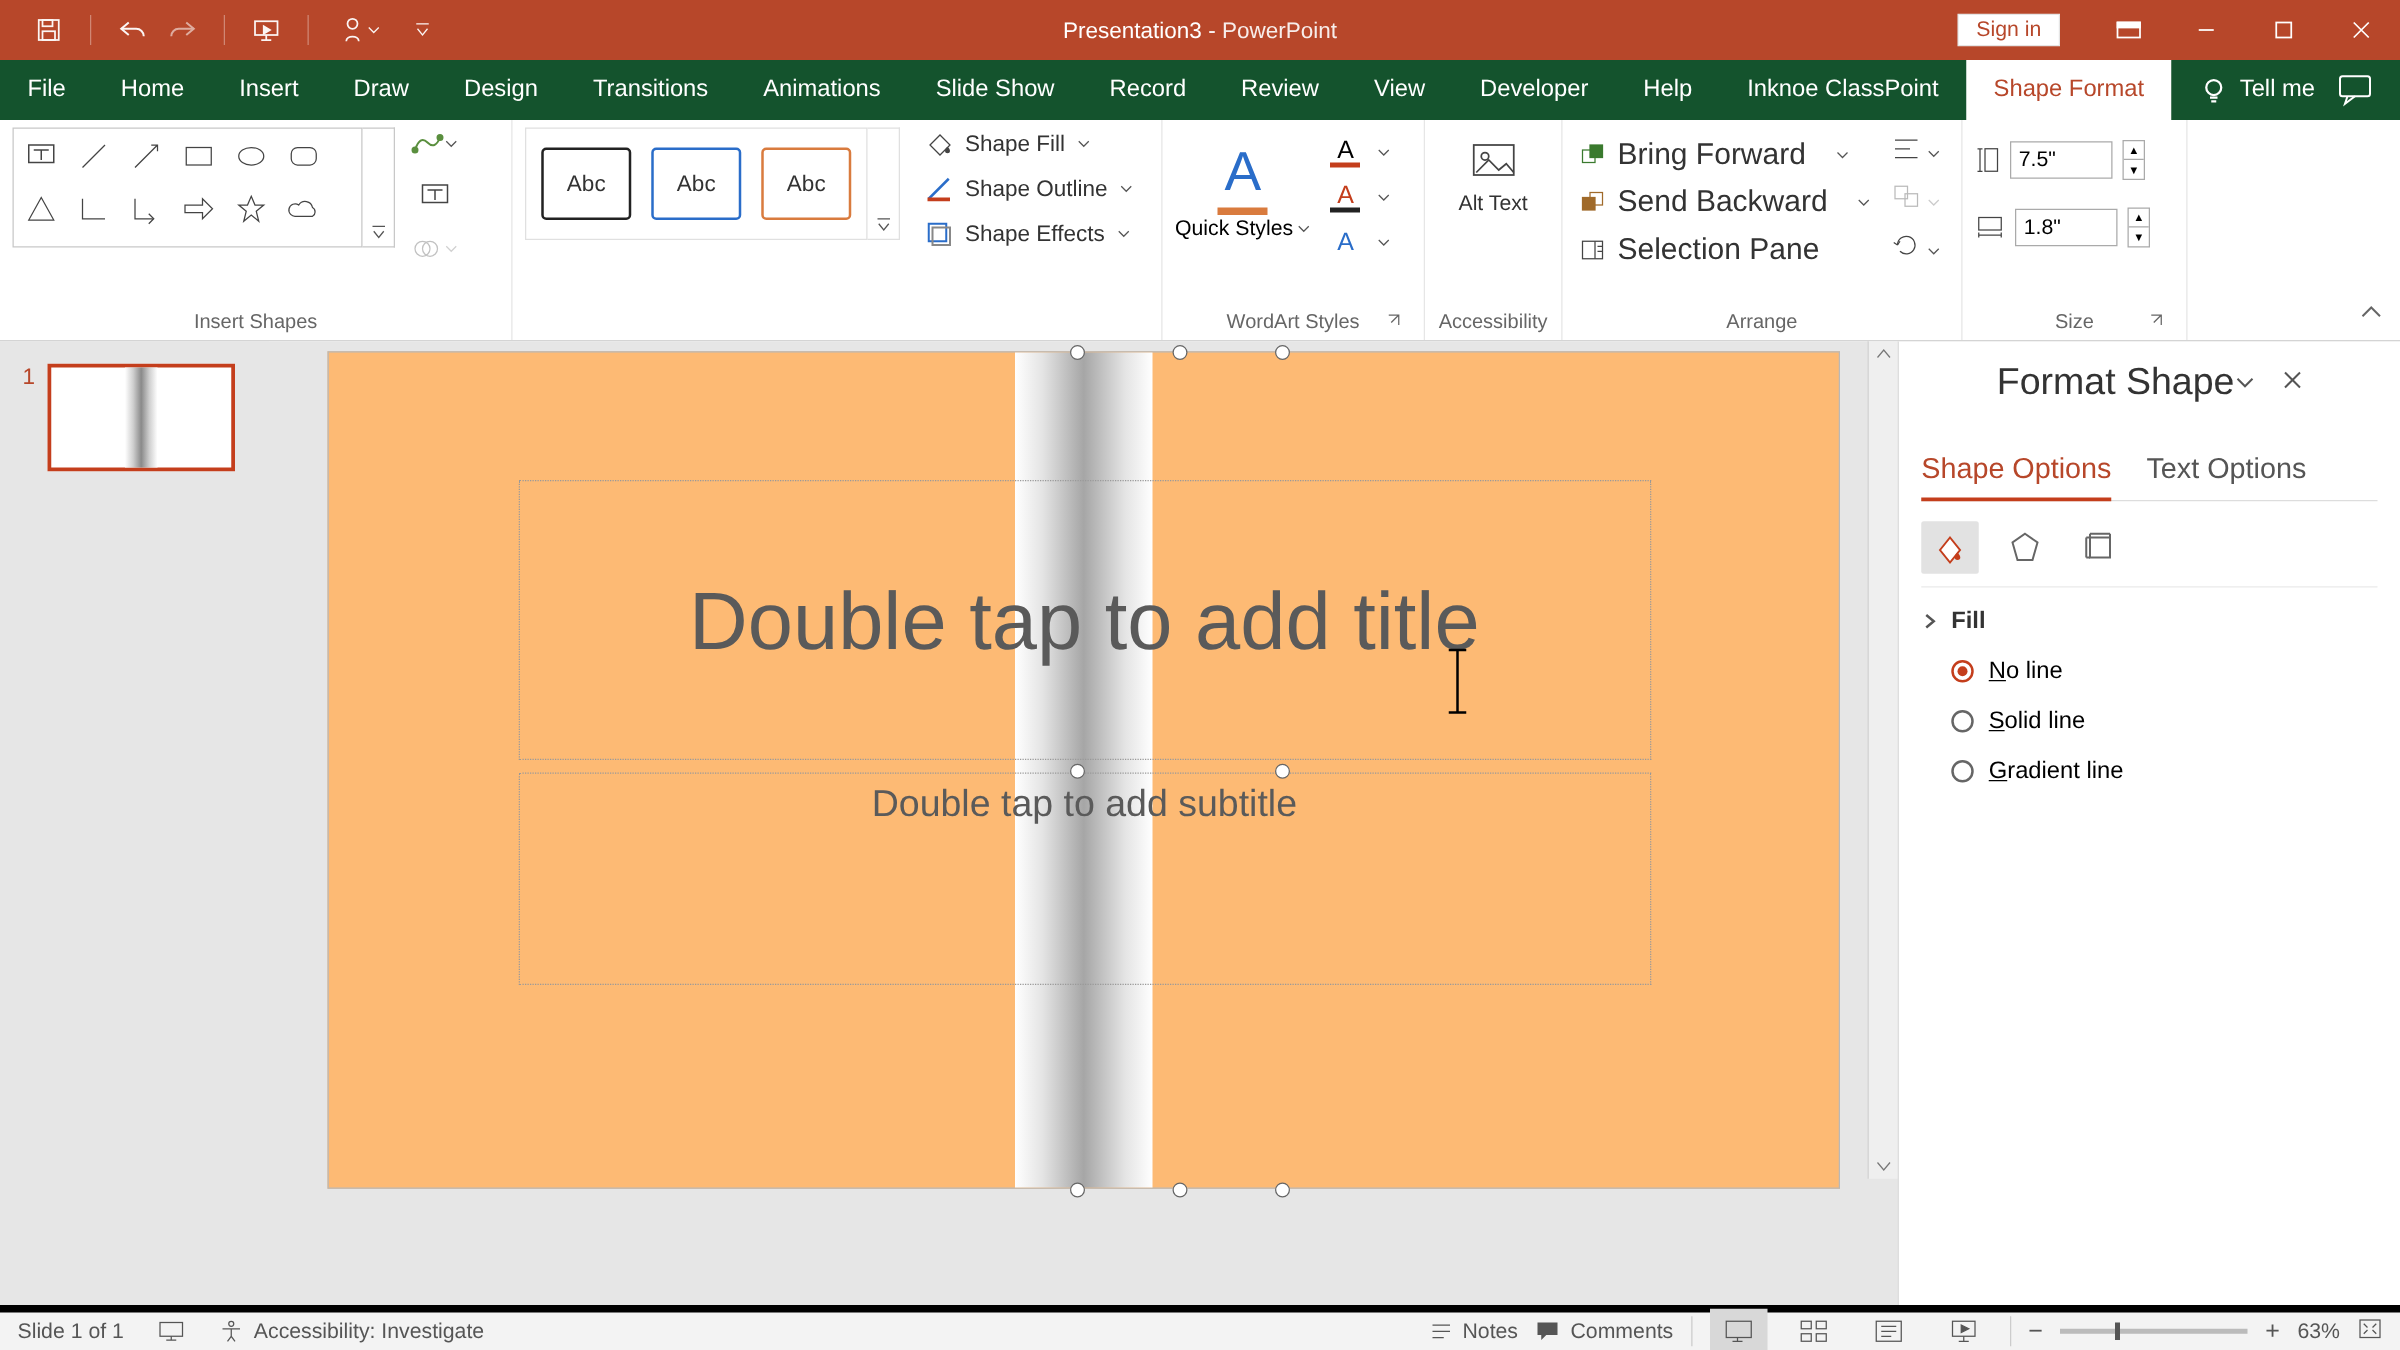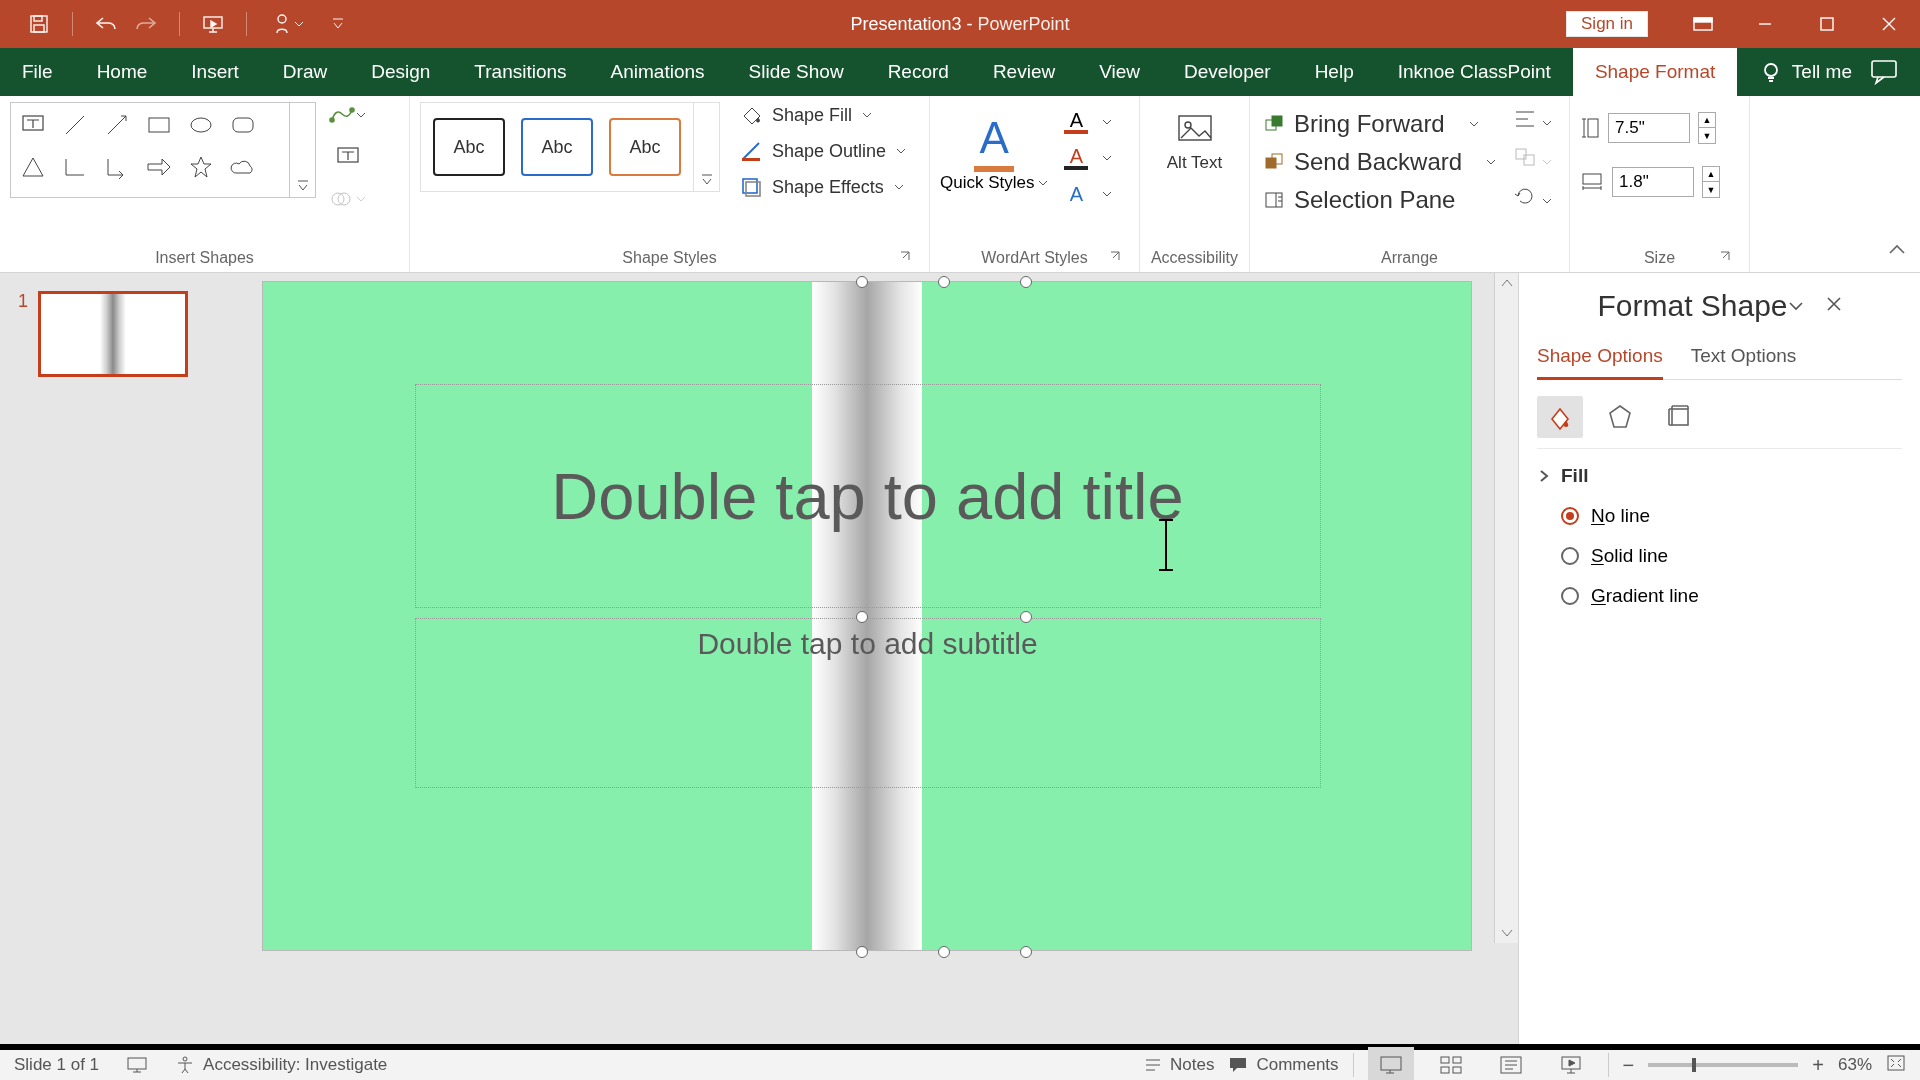--- a/index.html
+++ b/index.html
@@ -82,21 +82,21 @@
 .main { flex:1; display:flex; background:#e6e6e6; min-height:0; }
 .thumb-strip { width:215px; background:#e6e6e6; padding:18px 12px 0 18px; }
 .thumb-row { display:flex; gap:10px; }
 .thumb-num { font-size:18px; color:#B7472A; }
 .thumb { width:150px; height:86px; border:3px solid #c43e1c; background:#fff; position:relative; }
 .thumb-spine { position:absolute; left:50%; top:0; bottom:0; width:26px; transform:translateX(-50%);
   background: linear-gradient(to right, #fff 0%, #cfcfcf 25%, #8a8a8a 50%, #cfcfcf 75%, #fff 100%); }
 
 .editor { flex:1; position:relative; display:flex; flex-direction:column; }
 .canvas-wrap { flex:1; display:flex; justify-content:center; padding:8px 0 0; position:relative; }
-.slide { width:1210px; height:670px; background:#86efac; border:1px solid #b8b8b8; position:relative; }
+.slide { width:1210px; height:670px; background:#fdba74; border:1px solid #b8b8b8; position:relative; }
 .book-spine { position:absolute; left:50%; top:0; bottom:0; width:110px; transform:translateX(-50%);
   background: linear-gradient(to right, #ffffff 0%, #e4e4e4 20%, #a6a6a6 50%, #e4e4e4 80%, #ffffff 100%); }
 .ph { position:absolute; border:1px dotted #999; }
 .ph-title { left:152px; top:102px; width:906px; height:224px; display:flex; align-items:center; justify-content:center; }
 .ph-title span { font-size:65px; color:#5a5a5a; font-family:"Segoe UI Light","Segoe UI",sans-serif; }
 .ph-sub { left:152px; top:336px; width:906px; height:170px; display:flex; justify-content:center; padding-top:8px; }
 .ph-sub span { font-size:30px; color:#5a5a5a; }
 .cursor-ibeam { position:absolute; left:892px; top:236px; width:2px; height:44px; }
 
 .sel-box { position:absolute; border:1px solid #888; }
@@ -105,21 +105,21 @@
 .vscroll { position:absolute; right:0; top:0; width:24px; height:670px; background:#efefef; border-left:1px solid #d0d0d0; display:flex; flex-direction:column; justify-content:space-between; align-items:center; padding:4px 0; }
 
 
 .notes-bar { height:56px; background:#fff; border-top:1px solid #d0d0d0; display:flex; align-items:center; padding:0 18px; color:#888; font-size:20px; }
 
 
 .fs-pane { width:402px; background:#fff; border-left:1px solid #d4d4d4; display:flex; flex-direction:column; padding:10px 18px; }
 .fs-title-row { display:flex; align-items:center; justify-content:center; padding:6px 0 14px; }
 .fs-title { font-size:30px; color:#333; font-weight:400; }
 .fs-tabs { display:flex; gap:28px; border-bottom:1px solid #ddd; }
-.fs-tab { padding:8px 0 10px; font-size:19px; color:#555; }
+.fs-tab { padding:8px 0 10px; font-size:23px; color:#555;margin-top:16px; }
 .fs-tab.active { color:#B7472A; border-bottom:3px solid #c43e1c; margin-bottom:-1px; }
 .fs-iconrow { display:flex; gap:14px; padding:16px 0 10px; border-bottom:1px solid #eaeaea; }
 .fs-iconbtn { width:46px; height:42px; display:flex; align-items:center; justify-content:center; border-radius:2px; }
 .fs-iconbtn.active { background:#e2e2e2; }
 .fs-body { padding-top:12px; display:flex; flex-direction:column; gap:10px; }
 .fs-section { display:flex; align-items:center; gap:10px; font-size:19px; color:#333; padding:4px 0; }
 .fs-radio-row { display:flex; align-items:center; gap:12px; padding:4px 0 4px 24px; font-size:19px; }
 .radio { width:18px; height:18px; border:2px solid #666; border-radius:50%; display:flex; align-items:center; justify-content:center; }
 .radio.sel { border-color:#c43e1c; }
 .radio.sel::after { content:""; width:8px; height:8px; background:#c43e1c; border-radius:50%; }
@@ -393,26 +393,20 @@
               <rect x="3" y="3" width="14" height="14"></rect>
               <rect x="6" y="6" width="14" height="14" stroke="#888"></rect>
             </svg>
           <span>Shape Effects</span>
           <svg class="chev" viewBox="0 0 10 10">
               <path d="M1 3 L5 7 L9 3" stroke="#555" fill="none"></path>
             </svg>
         </div>
       </div>
     </div>
-    <div class="group-label">
-      <span>Shape Styles</span>
-      <div class="grp-launcher"><svg width="14" height="14" stroke="#666" fill="none">
-            <path d="M2 2 h8 v8 M10 2 L4 8"></path>
-          </svg></div>
-    </div>
   </div>
 
   <div class="group" style="width:210px; position:relative">
     <div class="group-body" style="gap:16px; padding-top:4px">
       <div style="display:flex; flex-direction:column; align-items:center; gap:4px">
         <div class="wa-big">A</div>
         <span style="font-size:17px; text-align:center; line-height:1.1"><span>Quick Styles</span><svg class="chev" viewBox="0 0 10 10" style="margin-left:4px">
               <path d="M1 3 L5 7 L9 3" stroke="#555" fill="none"></path>
             </svg></span>
       </div>

